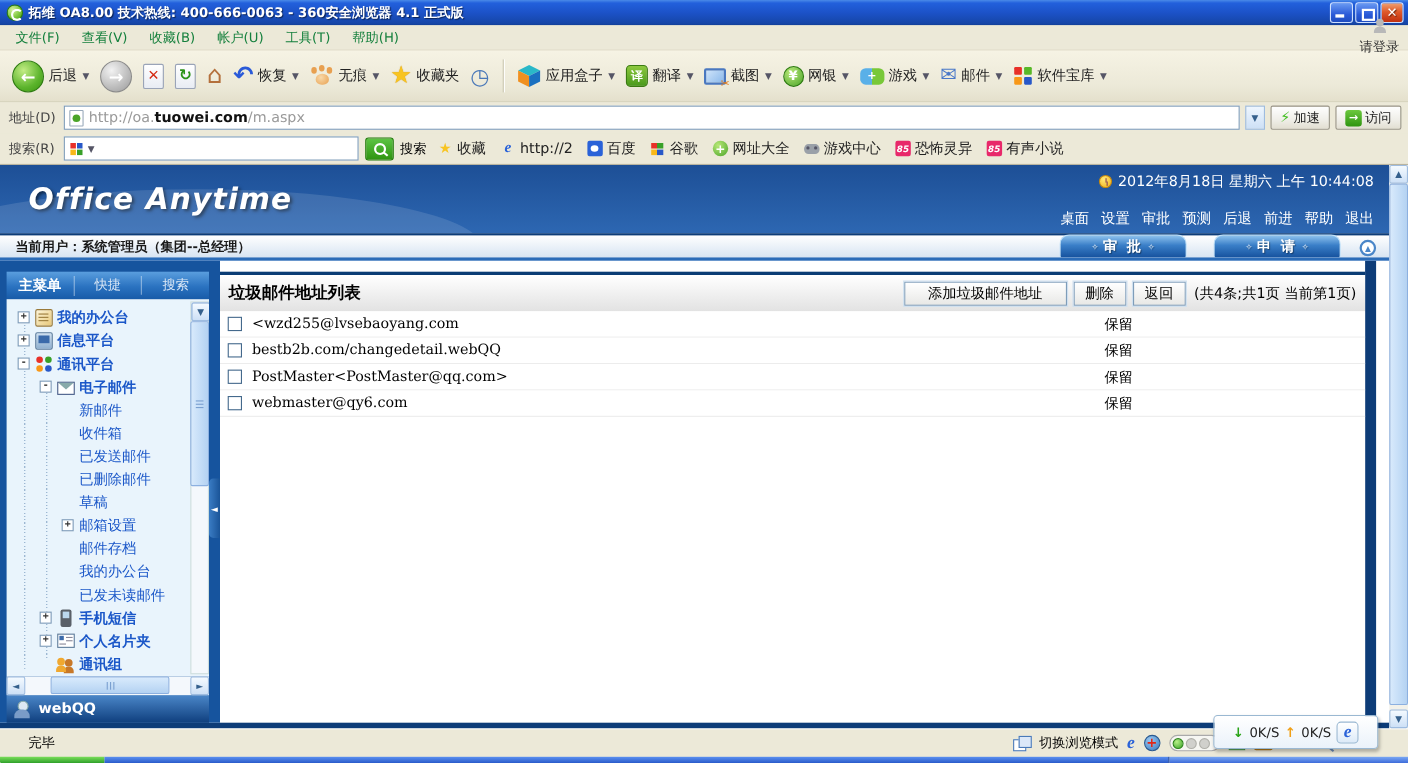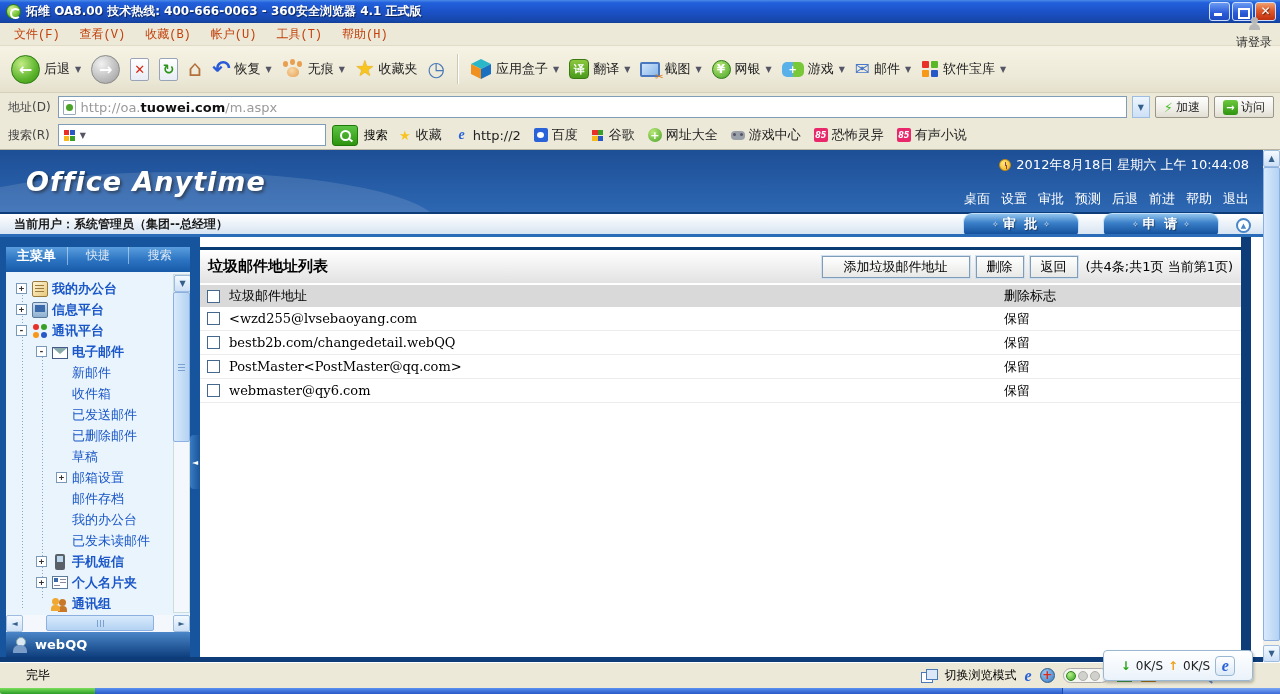--- a/index.html
+++ b/index.html
@@ -16,21 +16,21 @@
   .win-btn { width:21px; height:19px; border:1px solid #cfe0ff; border-radius:3px; position:relative;
     background:linear-gradient(180deg,#6a9af2,#2a5ad8 60%,#1e4cc0); }
   .win-btn.close { background:linear-gradient(180deg,#f0a070,#e05a2a 45%,#c03010); }
   .win-btn.min::after { content:""; position:absolute; left:4px; bottom:4px; width:8px; height:3px; background:#fff; }
   .win-btn.restore::after { content:""; position:absolute; left:5px; top:5px; width:8px; height:7px; border:2px solid #fff; }
   .win-btn.close::after { content:"✕"; position:absolute; left:0; top:1px; right:0; text-align:center; color:#fff; font-size:12px; font-weight:bold; }
 
   
   .menubar { height:23px; background:#ece9d8; display:flex; align-items:center; padding:0 8px; border-bottom:1px solid #e0dcc8; }
   .menu-items { display:flex; }
-  .menu-item { padding:2px 14px 2px 6px; color:#c2410c;font-family:Liberation Mono, monospace; }
+  .menu-item { padding:2px 14px 2px 6px; color:#15803d; }
   .login { margin-left:auto; display:flex; align-items:center; gap:4px; color:#333;flex-direction:column; }
   .user-glyph { width:13px; height:13px; display:inline-block; position:relative; }
   .user-glyph::before { content:""; position:absolute; left:3px; top:0; width:7px; height:7px; border-radius:50%; background:#b8b8b8; }
   .user-glyph::after { content:""; position:absolute; left:1px; top:7px; width:11px; height:6px; border-radius:5px 5px 0 0; background:#b8b8b8; }
 
   
   .toolbar { height:47px; background:linear-gradient(180deg,#f6f3e4,#ece9d8 70%,#e4e0cc); display:flex; align-items:center; padding:0 6px; border-bottom:1px solid #d4d0ba; }
   .tbtn { display:flex; align-items:center; gap:4px; padding:3px 5px; border-radius:3px; color:#222; font-size:13px; }
   .caret { font-size:8px; color:#556; margin-left:1px; }
   .sep { width:1px; height:30px; background:#cdc9b4; margin:0 7px; box-shadow:1px 0 0 #fff; }
@@ -132,21 +132,21 @@
   .tab-approve { right:184px; } .tab-apply { right:44px; }
   .round-up { position:absolute; right:12px; top:4px; width:15px; height:15px; border-radius:50%; border:2px solid #4a86c8; color:#4a86c8; font-size:7px; display:flex; align-items:center; justify-content:center; background:#fff; }
 
   
   .contentrow { flex:1; display:flex; min-height:0; }
 
   
   .sidebar { width:200px; background:#16549e; position:relative; flex:none; }
   .sidebar-inner { position:absolute; left:6px; right:10px; top:10px; bottom:0; display:flex; flex-direction:column; }
   .side-handle { position:absolute; right:0; top:198px; width:10px; height:54px; background:linear-gradient(90deg,#3a7cc4,#1a5498); border-radius:4px 0 0 4px; color:#fff; font-size:8px; display:flex; align-items:center; justify-content:center; }
-  .side-tabs { height:25px; background:linear-gradient(180deg,#5a9ede 0%,#2a72c0 55%,#185ba8 100%); display:flex; align-items:flex-start; flex:none; }
+  .side-tabs { height:25px; background:linear-gradient(180deg,#5a9ede 0%,#2a72c0 55%,#185ba8 100%); display:flex; align-items:center; flex:none; }
   .side-tab { flex:1; display:flex; align-items:center; justify-content:center; color:#dce8f6; border-right:1px solid rgba(255,255,255,.45); }
   .side-tab.active { color:#fff; font-weight:bold; font-size:13px; }
   .side-tab:last-child { border-right:none; }
 
   .tree-wrap { flex:1; position:relative; background:#e9f4fc; min-height:0; overflow:hidden; }
   .tree { position:absolute; inset:0 19px 0 0; padding-top:6px;
     background-image:repeating-linear-gradient(#8aa8c8 0 1px,transparent 1px 3px),repeating-linear-gradient(#8aa8c8 0 1px,transparent 1px 3px);
     background-size:1px 322px,1px 252px; background-position:16px 14px,36px 76px; background-repeat:no-repeat; }
   .titem { height:21px; display:flex; align-items:center; color:#1b57c8; white-space:nowrap; }
   .titem.lvl-0 { padding-left:10px; font-weight:bold; font-size:13px; }
@@ -582,25 +582,20 @@
       <div class="main">
         <div class="main-titlerow">
           <span class="main-title">垃圾邮件地址列表</span>
           <span class="title-actions">
             <span class="act-btn wide">添加垃圾邮件地址</span>
             <span class="act-btn">删除</span>
             <span class="act-btn">返回</span>
             <span class="page-info">(共4条;共1页 当前第1页)</span>
           </span>
         </div>
-        <div class="thead">
-          <span class="cb"></span>
-          <span class="col-addr">垃圾邮件地址</span>
-          <span class="col-flag">删除标志</span>
-        </div>
         <div>
 
             <div class="trow">
               <span class="cb"></span>
               <span class="col-addr">&lt;wzd255@lvsebaoyang.com</span>
               <span class="col-flag">保留</span>
             </div>
 
             <div class="trow">
               <span class="cb"></span>

